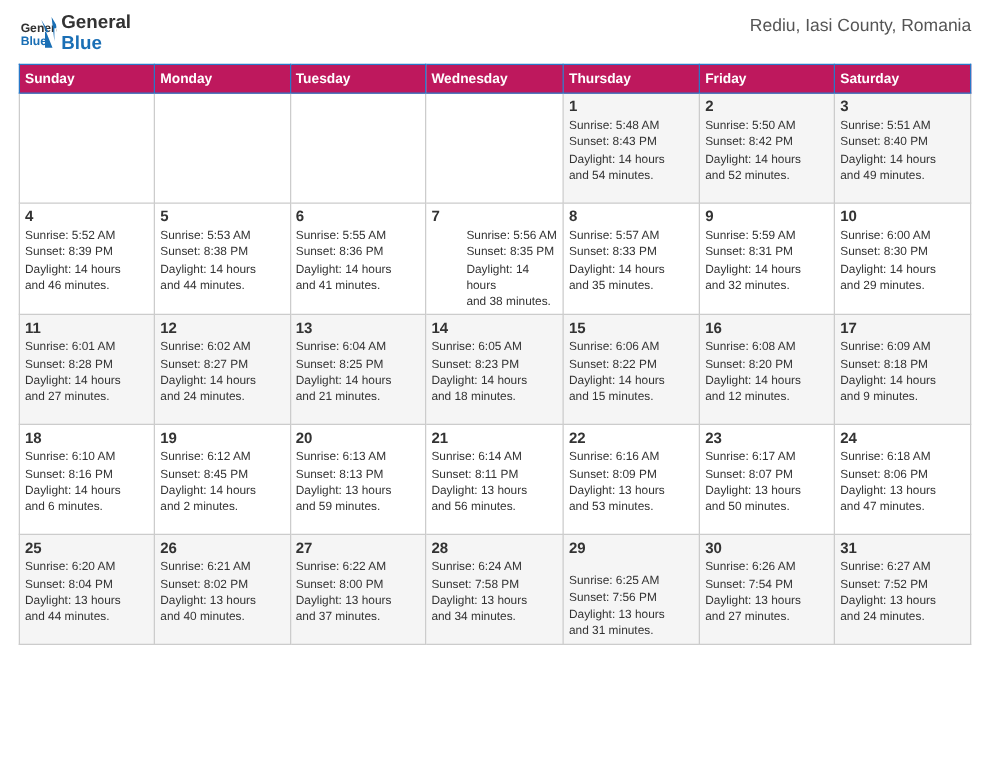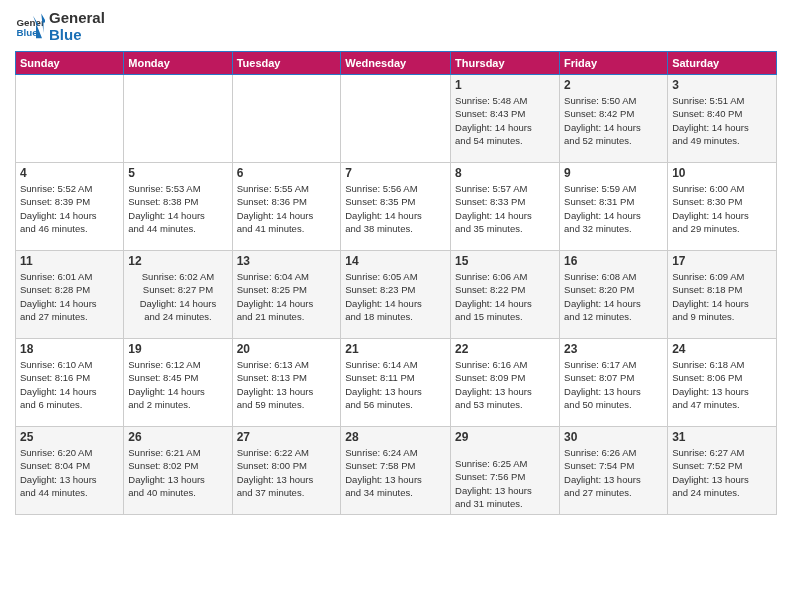--- a/index.html
+++ b/index.html
@@ -99,20 +99,21 @@
         <text x="2" y="32" font-size="13" font-weight="bold" fill="#1a6fb5">Blue</text>
         <polygon points="32,5 40,18 36,18 36,35 44,35" fill="#1a6fb5" transform="translate(-8,0)"></polygon>
         <polygon points="35,2 42,14 38,14 38,28" fill="#1a6fb5" transform="translate(0,0)"></polygon>
       </svg>
       <div>
         <div style="font-size:15px;font-weight:bold;color:#333;line-height:1.1">General</div>
         <div style="font-size:15px;font-weight:bold;color:#1a6fb5;line-height:1.1">Blue</div>
       </div>
     </div>
     <div class="title-block">
+      <div class="location">Rediu, Iasi County, Romania</div>
     </div>
   </div>
 
   <table class="calendar">
     <thead>
       <tr>
         <th>Sunday</th>
         <th>Monday</th>
         <th>Tuesday</th>
         <th>Wednesday</th>
@@ -166,21 +167,21 @@
           </td>
           <td>
             <span class="day-num">6</span>
             <div class="day-info" style="white-space: pre-line;">Sunrise: 5:55 AM
 Sunset: 8:36 PM
 Daylight: 14 hours
 and 41 minutes.</div>
           </td>
           <td>
             <span class="day-num">7</span>
-            <div class="day-info" style="white-space: pre-line;">Sunrise: 5:56 AM
+            <div class="day-info" style="white-space: pre-line; margin-left: 28px;">Sunrise: 5:56 AM
 Sunset: 8:35 PM
 Daylight: 14 hours
 and 38 minutes.</div>
           </td>
           <td>
             <span class="day-num">8</span>
             <div class="day-info" style="white-space: pre-line;">Sunrise: 5:57 AM
 Sunset: 8:33 PM
 Daylight: 14 hours
 and 35 minutes.</div>
@@ -203,21 +204,21 @@
         <tr>
           <td>
             <span class="day-num">11</span>
             <div class="day-info" style="white-space: pre-line;">Sunrise: 6:01 AM
 Sunset: 8:28 PM
 Daylight: 14 hours
 and 27 minutes.</div>
           </td>
           <td>
             <span class="day-num">12</span>
-            <div class="day-info" style="white-space: pre-line; text-align: center;">Sunrise: 6:02 AM
+            <div class="day-info" style="white-space: pre-line;">Sunrise: 6:02 AM
 Sunset: 8:27 PM
 Daylight: 14 hours
 and 24 minutes.</div>
           </td>
           <td>
             <span class="day-num">13</span>
             <div class="day-info" style="white-space: pre-line;">Sunrise: 6:04 AM
 Sunset: 8:25 PM
 Daylight: 14 hours
 and 21 minutes.</div>

